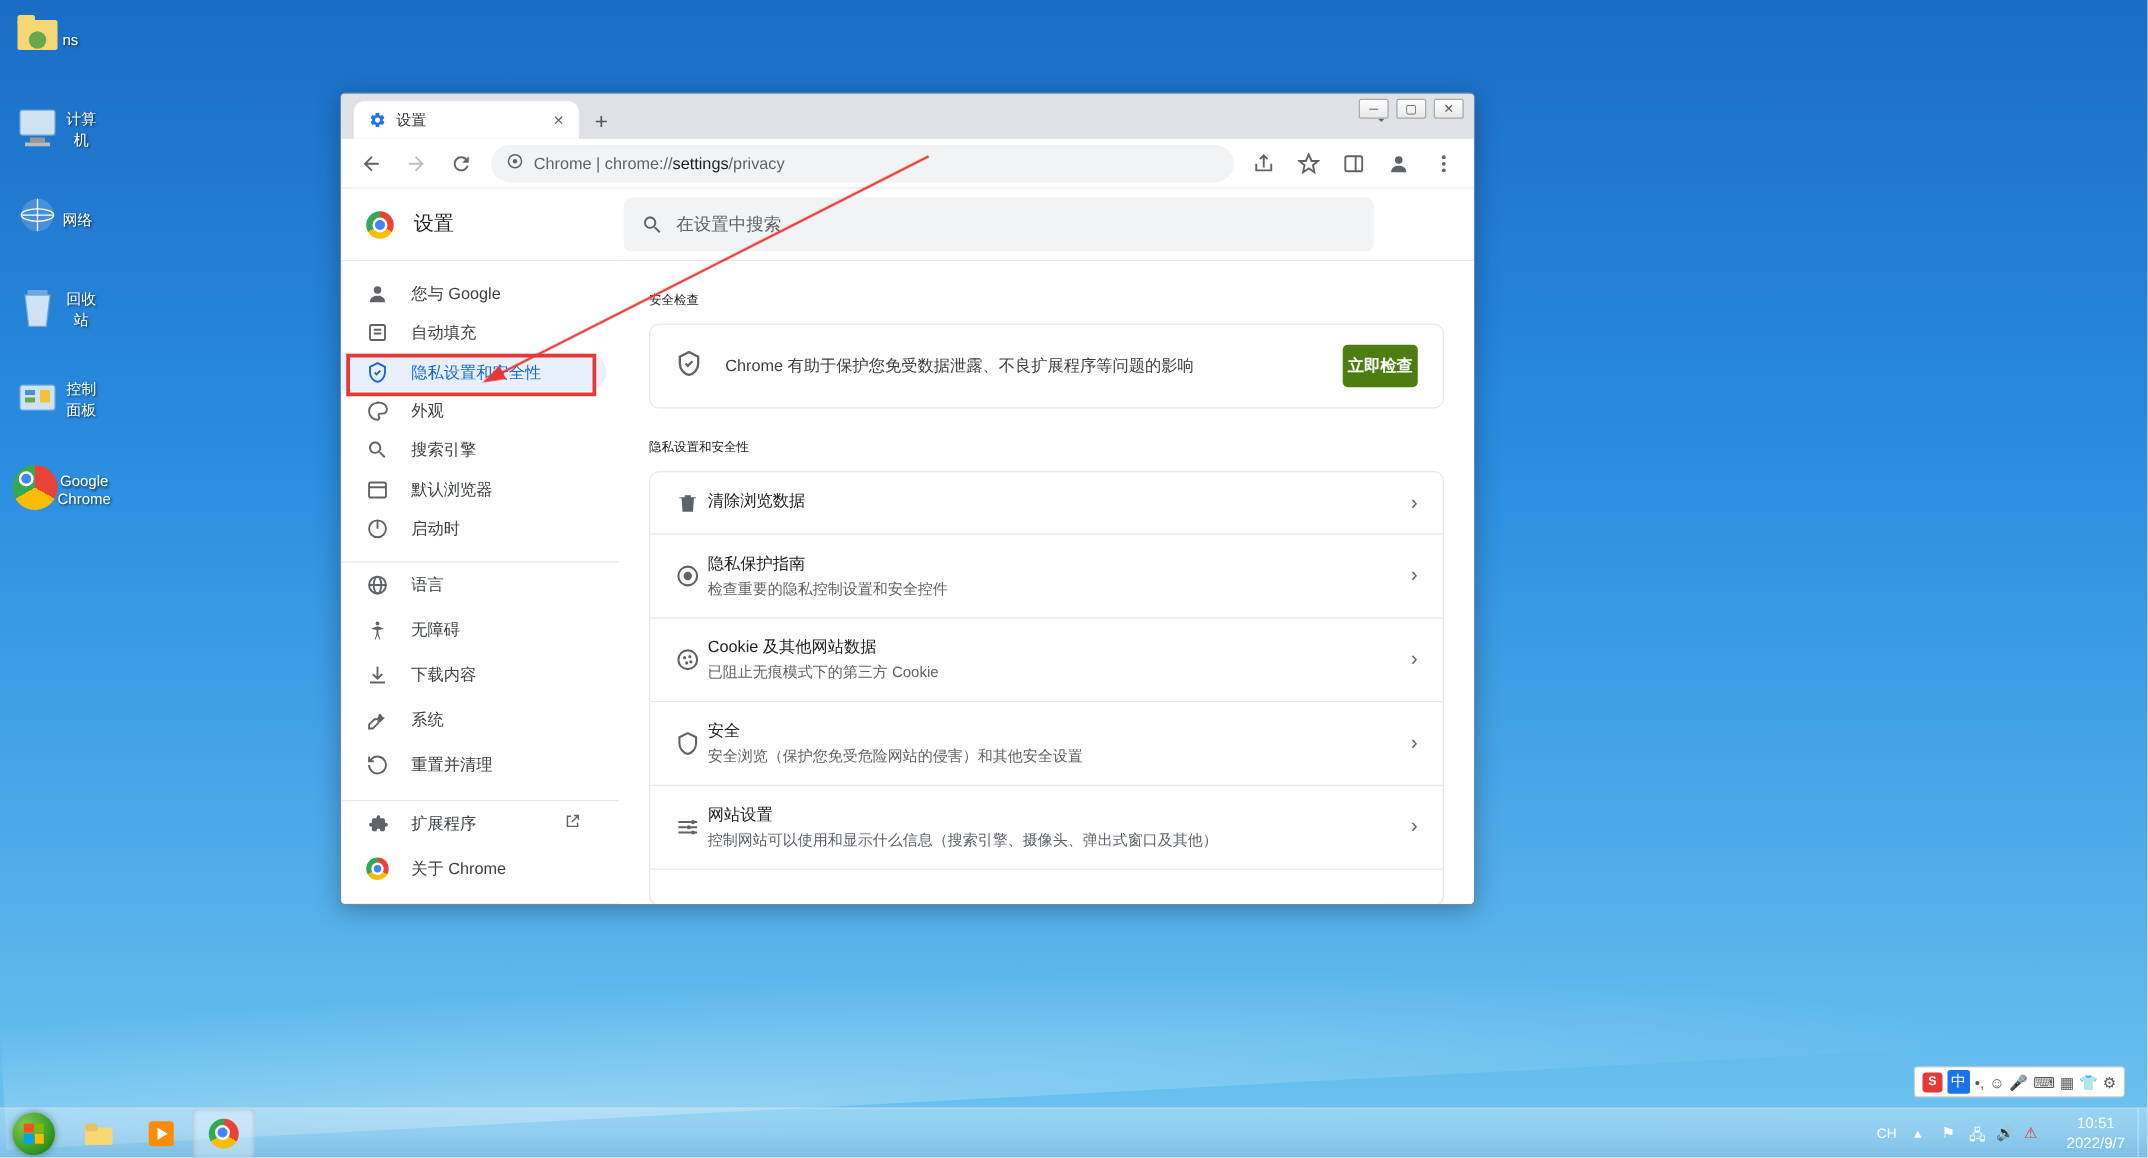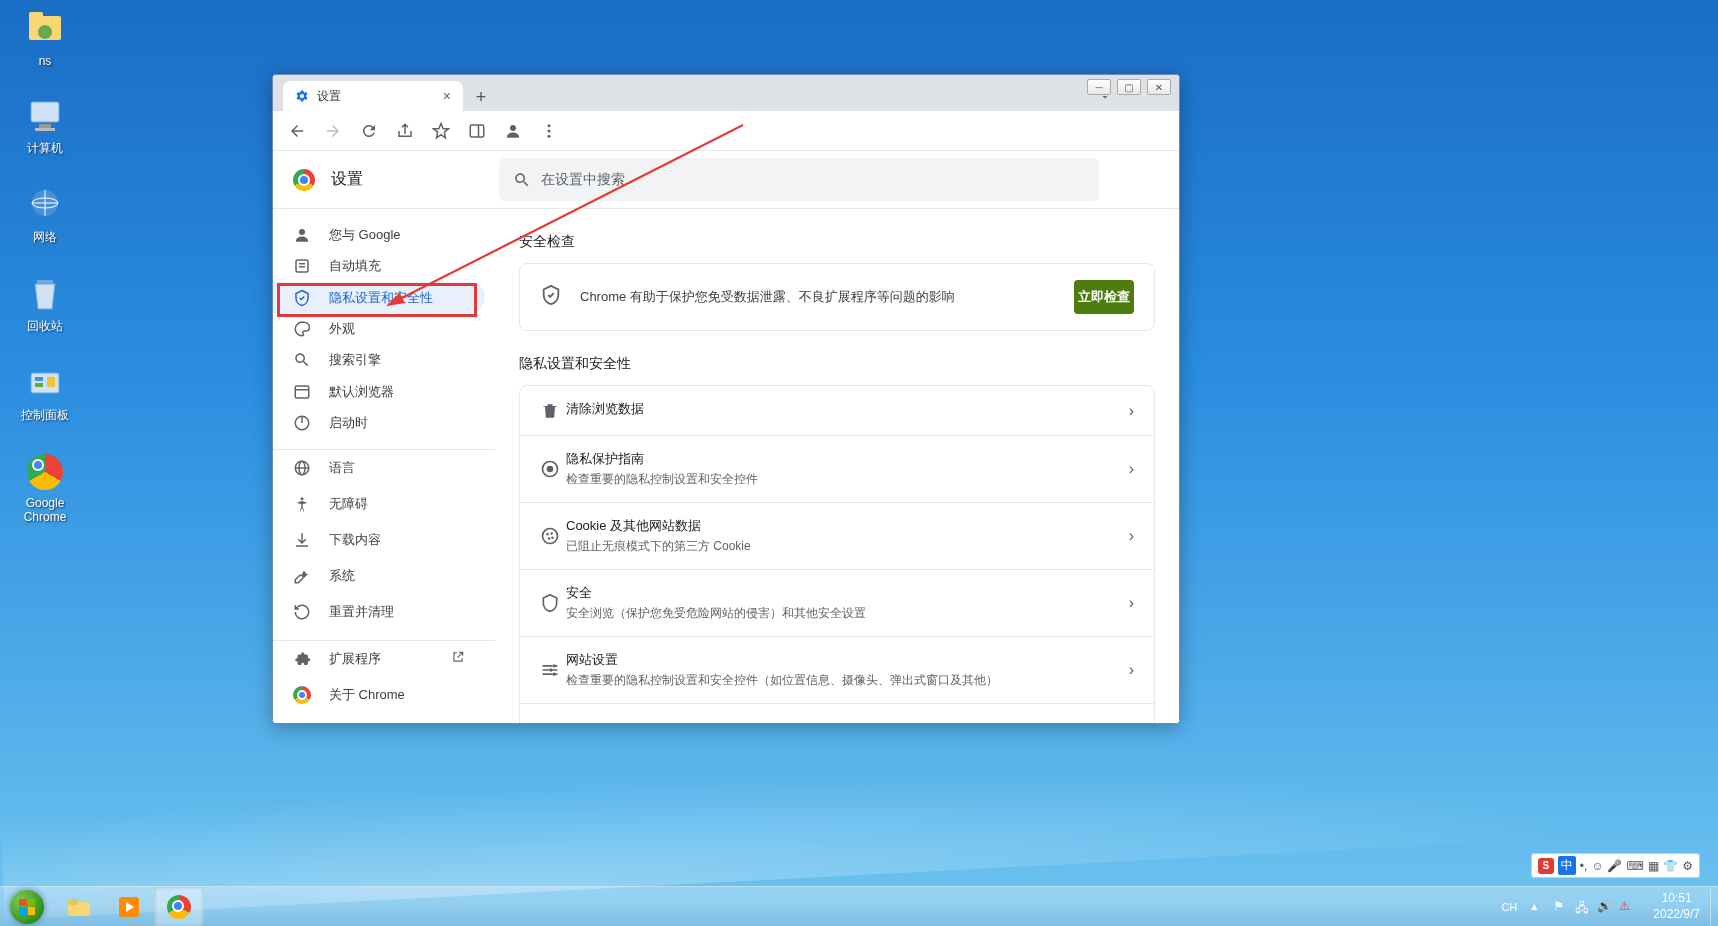--- a/index.html
+++ b/index.html
@@ -4,21 +4,21 @@
 <style>
 * { margin: 0; padding: 0; box-sizing: border-box; font-family: "Microsoft YaHei", "Segoe UI", Arial, sans-serif; }
 body { width: 1718px; height: 926px; background: linear-gradient(180deg, #1a6dc5 0%, #2a8de0 40%, #4aa8e8 70%, #6ec5f0 100%); position: relative; overflow: hidden; }
 
 
 .desktop-swoosh { position: absolute; bottom: 60px; left: 0; width: 100%; height: 200px; pointer-events: none; }
 .desktop-swoosh::after { content: ''; position: absolute; bottom: 0; left: 0; width: 120%; height: 150px; background: radial-gradient(ellipse at 20% 100%, rgba(255,255,255,0.3) 0%, transparent 50%); transform: rotate(-3deg); }
 
 
 .desktop-icons { position: absolute; top: 10px; left: 10px; display: flex; flex-direction: column; gap: 28px; }
-.desktop-icon { width: 70px; display: flex; flex-direction: column; align-items: center; cursor: pointer; }
+.desktop-icon { width: 70px; display: flex; flex-direction: row; align-items: center; cursor: pointer; }
 .desktop-icon .icon-img { width: 40px; height: 40px; margin-bottom: 4px; display:flex; align-items:center; justify-content:center; }
 .desktop-icon .icon-label { color: #fff; font-size: 12px; text-align: center; text-shadow: 1px 1px 2px rgba(0,0,0,0.7); }
 
 
 .taskbar { position: absolute; bottom: 0; left: 0; right: 0; height: 40px; background: linear-gradient(180deg, rgba(255,255,255,0.3) 0%, rgba(200,220,240,0.4) 50%, rgba(150,180,210,0.4) 100%); border-top: 1px solid rgba(255,255,255,0.5); display: flex; align-items: center; }
 .start-button { width: 54px; height: 40px; display: flex; align-items: center; justify-content: center; cursor: pointer; }
 .start-orb { width: 34px; height: 34px; border-radius: 50%; background: radial-gradient(circle at 30% 30%, #7ec850, #3a9d23 60%, #1a6b0e); box-shadow: 0 0 6px rgba(0,0,0,0.4); display:flex; align-items:center; justify-content:center; }
 .taskbar-items { display: flex; height: 100%; }
 .taskbar-item { width: 50px; height: 40px; display: flex; align-items: center; justify-content: center; cursor: pointer; border-radius: 4px; }
 .taskbar-item.active { background: rgba(255,255,255,0.35); box-shadow: inset 0 0 4px rgba(0,0,0,0.2); }
@@ -68,21 +68,21 @@
 .sidebar-item .sb-icon { width: 18px; color: #5f6368; display:flex; align-items:center; justify-content:center; }
 .sidebar-divider-section { border-top: 1px solid #e8e8e8; margin-top: 10px; }
 .sidebar-item .ext-icon { margin-left: auto; color: #5f6368; }
 
 
 .red-highlight { border: 3px solid #e53935; position: absolute; pointer-events: none; }
 
 .settings-main { flex: 1; overflow-y: auto; padding: 0 24px 20px; background: #fff; position: relative; }
 .settings-main::-webkit-scrollbar { width: 12px; }
 .settings-main::-webkit-scrollbar-thumb { background: #c0c0c0; border-radius: 6px; }
-.section-label { font-size: 14px; color: #202124; margin: 24px 0 12px; font-weight: 500; }
+.section-label { font-size: 10px; color: #202124; margin: 24px 0 12px; font-weight: 500; }
 .card { border: 1px solid #e8e8e8; border-radius: 8px; background: #fff; }
 .safety-card { display: flex; align-items: center; padding: 16px 20px; gap: 18px; }
 .safety-card .shield-icon { color: #5f6368; }
 .safety-card .safety-text { flex: 1; font-size: 13px; color: #3c4043; }
 .primary-btn { background: #4d7c0f; color: #fff; border: none; border-radius: 4px; padding: 8px 4px; font-size: 13px; cursor: pointer; font-weight: 700; }
 
 .setting-row { display: flex; align-items: center; padding: 14px 20px; gap: 6px; cursor: pointer; border-top: 1px solid #e8e8e8; }
 .setting-row:first-child { border-top: none; }
 .setting-row .row-icon { width: 20px; color: #5f6368; flex-shrink: 0; display:flex; align-items:center; justify-content:center; }
 .setting-row .row-text { flex: 1; }
@@ -197,20 +197,29 @@
     <div class="nav-btn disabled">
         <svg width="18" height="18" viewBox="0 0 24 24" fill="#c0c0c0">
           <path d="M12 4l-1.41 1.41L16.17 11H4v2h12.17l-5.58 5.59L12 20l8-8z"></path>
         </svg>
       </div>
     <div class="nav-btn">
         <svg width="18" height="18" viewBox="0 0 24 24" fill="#5f6368">
           <path d="M17.65 6.35C16.2 4.9 14.21 4 12 4c-4.42 0-7.99 3.58-7.99 8s3.57 8 7.99 8c3.73 0 6.84-2.55 7.73-6h-2.08c-.82 2.33-3.04 4-5.65 4-3.31 0-6-2.69-6-6s2.69-6 6-6c1.66 0 3.14.69 4.22 1.78L13 11h7V4l-2.35 2.35z"></path>
         </svg>
       </div>
+    <div class="omnibox">
+      <span class="lock-icon"><svg width="14" height="14" viewBox="0 0 24 24" fill="#5f6368">
+            <circle cx="12" cy="12" r="9" fill="none" stroke="#5f6368" stroke-width="2"></circle>
+            <circle cx="12" cy="12" r="3"></circle>
+          </svg></span>
+      <span class="url-text">
+        <span>Chrome</span>&nbsp;|&nbsp;<span>chrome://</span><span class="dark">settings</span><span>/privacy</span>
+      </span>
+    </div>
     <div class="addr-action">
         <svg width="18" height="18" viewBox="0 0 24 24" fill="none" stroke="#5f6368" stroke-width="2">
           <path d="M4 12v7h16v-7M12 3v13M8 7l4-4 4 4"></path>
         </svg>
       </div>
     <div class="addr-action">
         <svg width="18" height="18" viewBox="0 0 24 24" fill="none" stroke="#5f6368" stroke-width="2">
           <path d="M12 2l3 7h7l-5.5 4.5L18 21l-6-4-6 4 1.5-7.5L2 9h7z"></path>
         </svg>
       </div>
@@ -454,21 +463,21 @@
             <span class="row-icon">
                 <svg width="20" height="20" viewBox="0 0 24 24" fill="#5f6368">
                   <path d="M3 7h12M3 12h8M3 17h12M18 7h3M14 12h7M18 17h3" stroke="#5f6368" stroke-width="2"></path>
                   <circle cx="17" cy="7" r="2"></circle>
                   <circle cx="13" cy="12" r="2"></circle>
                   <circle cx="17" cy="17" r="2"></circle>
                 </svg>
               </span>
             <div class="row-text">
               <div class="row-title">网站设置</div>
-              <div class="row-desc">检查重要的隐私控制设置和安全控件（如位置信息、摄像头、弹出式窗口及其他）</div>
+              <div class="row-desc">控制网站可以使用和显示什么信息（搜索引擎、摄像头、弹出式窗口及其他）</div>
             </div>
             <span class="chevron">›</span>
           </div>
           <div class="setting-row">
             
             
             
           </div>
         </div>
       </div>

